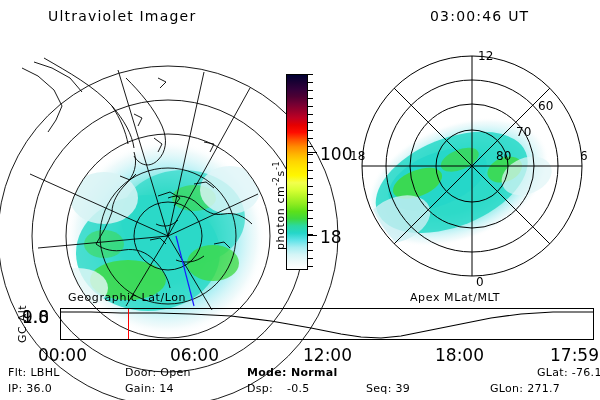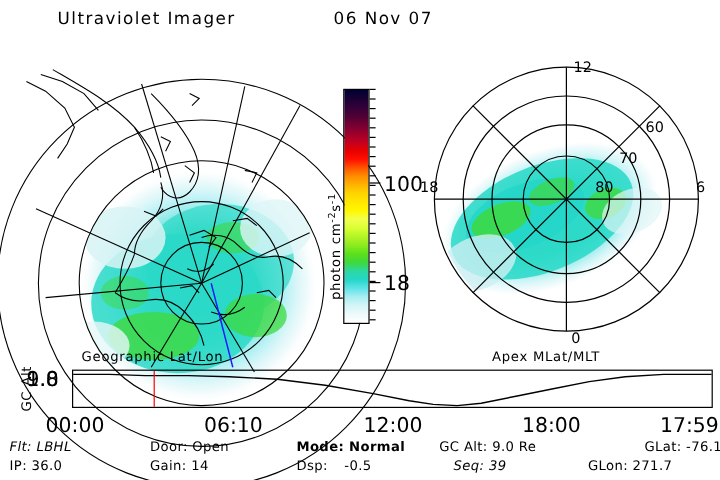--- a/index.html
+++ b/index.html
@@ -22,21 +22,21 @@
   .grid{stroke:#000;stroke-width:.9;fill:none;}
   .orbline{stroke:#000;stroke-width:1.2;fill:none;}
   .sup{font-size:8px;vertical-align:super;}
 </style>
 </head>
 <body>
 
 <div class="root">
 
   <div class="abs hdr" style="left:48px;top:8px;">Ultraviolet Imager</div>
-  <div class="abs hdr" style="left:278px;top:8px;">06 Nov 07</div>
+  <div class="abs hdr" style="left:430px;top:8px;">03:00:46 UT</div>
 
   <div class="abs" style="left:8px;top:48px;width:250px;height:240px;">
     <svg width="250" height="240" viewBox="0 0 250 240">
       <defs>
         <clipPath id="aurClipL">
             <circle cx="160" cy="188" r="102"></circle>
           </clipPath>
         <radialGradient id="aurGL" cx="50%" cy="50%" r="50%">
           <stop offset="0%" stop-color="#25d6c9" stop-opacity=".95"></stop>
           <stop offset="45%" stop-color="#2bd9c0" stop-opacity=".92"></stop>
@@ -209,26 +209,26 @@
   <div class="abs frame" style="left:60px;top:308px;width:534px;height:32px;">
     <svg width="532" height="30" viewBox="0 0 532 30" preserveAspectRatio="none">
       <path class="orbline" d="M0,3 L30,3 L60,4 L96,4 L130,5 L170,7 L210,12 L250,19
                L280,25 L300,28 L320,29 L340,27 L370,21 L400,15
                L430,9 L460,5 L492,3 L532,3"></path>
     </svg>
     <div class="abs marker" style="left: 66.5px; top: 0px; height: 30px;"></div>
   </div>
 
   <div class="abs tick" style="left:38px;top:345px;">00:00</div>
-  <div class="abs tick" style="left:170px;top:345px;">06:10</div>
+  <div class="abs tick" style="left:170px;top:345px;">06:00</div>
   <div class="abs tick" style="left:303px;top:345px;">12:00</div>
   <div class="abs tick" style="left:435px;top:345px;">18:00</div>
   <div class="abs tick" style="left:550px;top:345px;">17:59</div>
 
-  <div class="abs stat" style="left:8px;top:366px;font-style:italic;">
+  <div class="abs stat" style="left:8px;top:366px;">
     <span>Flt:</span>
     <span>LBHL</span>
   </div>
   <div class="abs stat" style="left:8px;top:382px;">
     <span>IP:</span>
     <span>36.0</span>
   </div>
 
   <div class="abs stat" style="left:125px;top:366px;">
     <span>Door:</span>
@@ -241,25 +241,21 @@
 
   <div class="abs stat" style="left:247px;top:366px;font-weight:bold;">
     <span>Mode:</span>
     <span>Normal</span>
   </div>
   <div class="abs stat" style="left:247px;top:382px;">
     <span>Dsp:</span>
     <span style="margin-left:10px;">-0.5</span>
   </div>
 
-  <div class="abs stat" style="left:366px;top:366px;">
-    <span>GC Alt:</span>
-    <span>9.0 Re</span>
-  </div>
-  <div class="abs stat" style="left:378px;top:382px;font-style:italic;">
+  <div class="abs stat" style="left:366px;top:382px;">
     <span>Seq:</span>
     <span>39</span>
   </div>
 
   <div class="abs stat" style="left:490px;top:366px;margin-left:47px;">
     <span>GLat:</span>
     <span>-76.1</span>
   </div>
   <div class="abs stat" style="left:490px;top:382px;">
     <span>GLon:</span>

